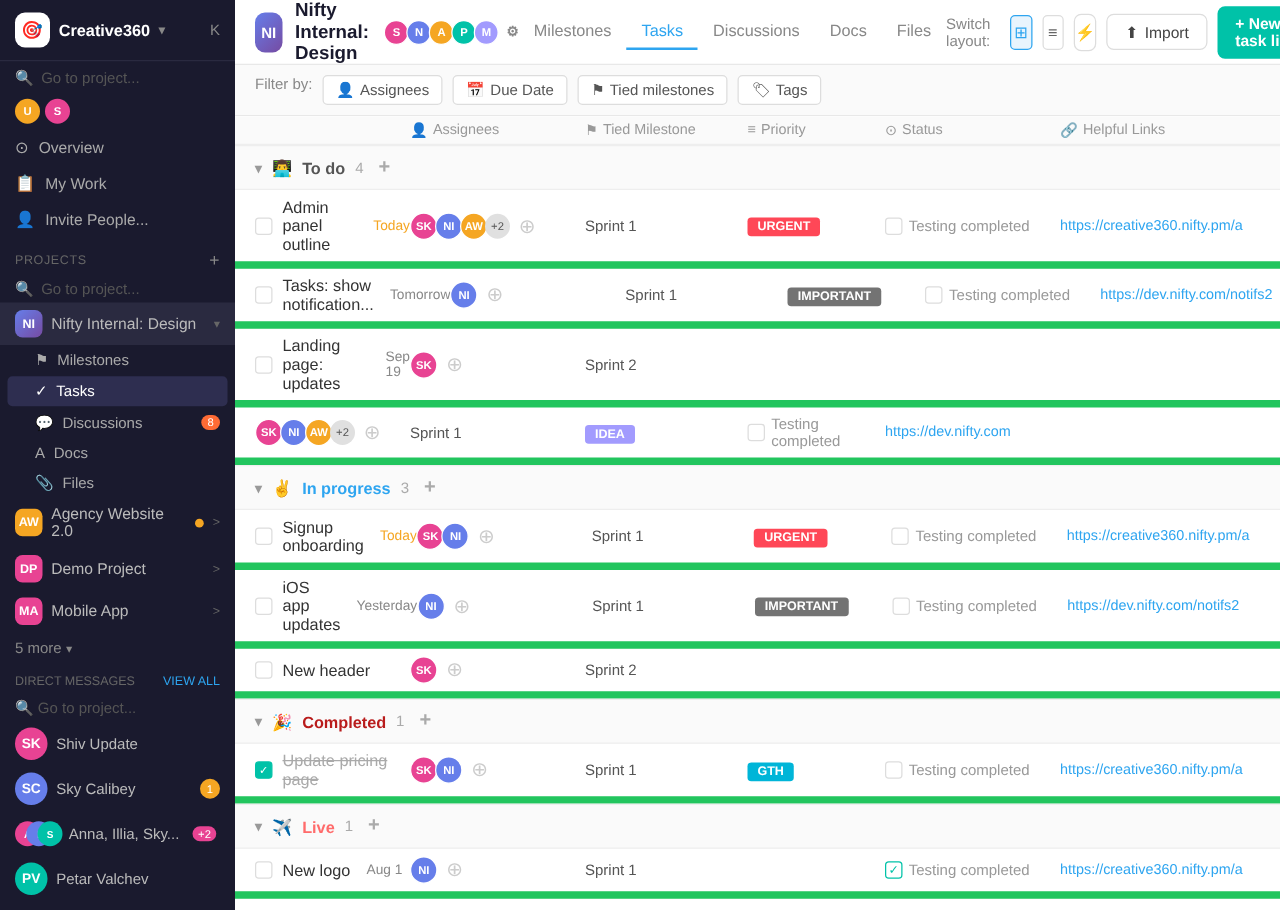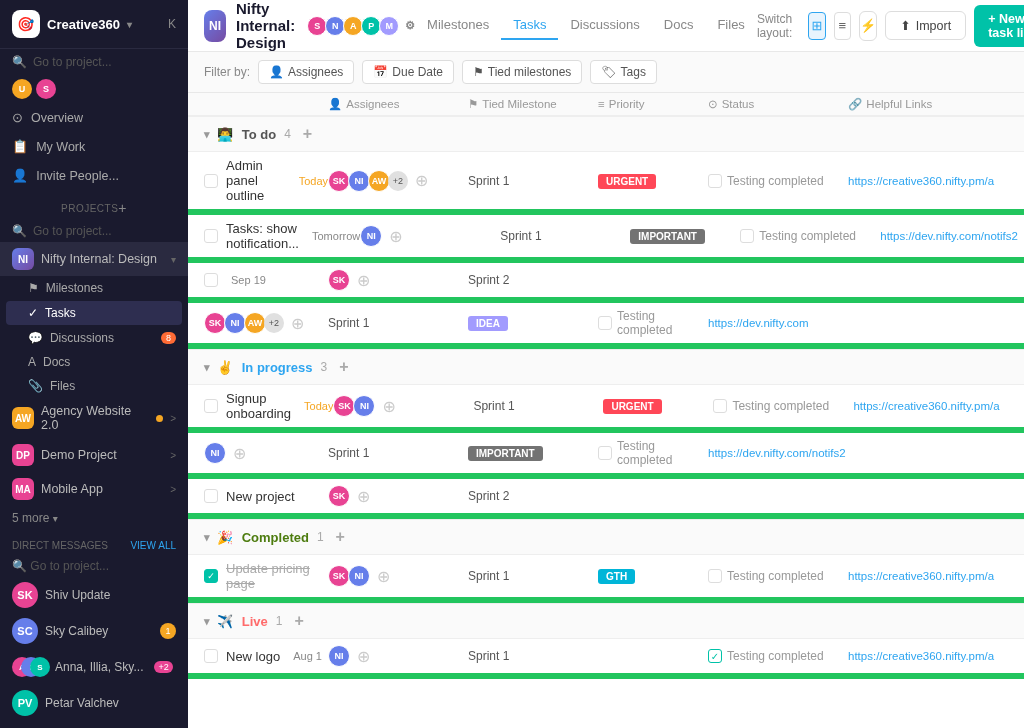--- a/index.html
+++ b/index.html
@@ -52,21 +52,21 @@
     }
     .nav-icon { font-size: 13px; }
     .section-label {
       padding: 10px 12px 4px;
       font-size: 10px;
       text-transform: uppercase;
       color: #666;
       letter-spacing: 0.5px;
       display: flex;
       align-items: center;
-      justify-content: center;
+      justify-content: space-between;
     }
     .add-btn { cursor: pointer; color: #888; font-size: 14px; }
     .project-item {
       display: flex; align-items: center; gap: 7px;
       padding: 6px 12px;
       cursor: pointer;
       color: #bbb;
       font-size: 12.5px;
     }
     .project-dot { width: 22px; height: 22px; border-radius: 6px; display: flex; align-items: center; justify-content: center; font-size: 10px; font-weight: 700; color: #fff; flex-shrink: 0; }
@@ -112,21 +112,21 @@
     .topbar-nav-item.active { color: #2ea5f0; border-bottom-color: #2ea5f0; }
     .topbar-right { display: flex; align-items: center; gap: 8px; }
     .switch-layout { display: flex; align-items: center; gap: 4px; color: #888; font-size: 12px; }
     .layout-btn { width: 28px; height: 28px; border: 1px solid #ddd; border-radius: 4px; display: flex; align-items: center; justify-content: center; cursor: pointer; color: #666; }
     .layout-btn.active { background: #e8f4fd; border-color: #2ea5f0; color: #2ea5f0; }
     .icon-btn { width: 30px; height: 30px; border: 1px solid #ddd; border-radius: 6px; display: flex; align-items: center; justify-content: center; cursor: pointer; color: #666; }
     .import-btn { padding: 6px 14px; border: 1px solid #ddd; border-radius: 6px; color: #444; cursor: pointer; display: flex; align-items: center; gap: 5px; font-size: 12.5px; }
     .new-task-btn { padding: 7px 14px; background: #00c2a8; color: #fff; border-radius: 6px; cursor: pointer; font-size: 12.5px; font-weight: 600; display: flex; align-items: center; gap: 5px; }
 
     
-    #filter-bar { display: flex; align-items: center; gap: 8px; padding: 8px 16px; border-bottom: 1px solid #e8e8e8; background: #fafafa; }
+    #filter-bar { display: flex; gap: 8px; padding: 8px 16px; border-bottom: 1px solid #e8e8e8; background: #fafafa; }
     .filter-label { color: #888; font-size: 12px; }
     .filter-btn { display: flex; align-items: center; gap: 4px; padding: 4px 10px; border: 1px solid #ddd; border-radius: 4px; color: #555; font-size: 12px; cursor: pointer; background: #fff; }
 
     
     #task-area { flex: 1; overflow-y: auto; overflow-x: hidden; background: #fff; }
 
     .col-headers {
       display: grid;
       grid-template-columns: 1fr 140px 130px 110px 140px 160px;
       padding: 4px 16px;
@@ -459,20 +459,21 @@
       <div><span class="priority-badge important">IMPORTANT</span></div>
       <div class="status-cell">
             <div class="status-check"></div>
             <span>Testing completed</span>
           </div>
       <div class="link-cell"><a href="#" style="color:#2ea5f0;text-decoration:none;font-size:11.5px">https://dev.nifty.com/notifs2</a></div>
     </div>
         <div class="task-row">
       <div class="task-name-cell">
         <div class="task-checkbox"></div>
+        <span class="task-name">Landing page: updates</span>
         <span class="task-date date-aug">Sep 19</span>
       </div>
       <div class="assignees-cell">
             <div class="a-avatar" style="background:#e84393">SK</div>
             <span class="add-assignee">⊕</span>
           </div>
       <div class="milestone-cell">Sprint 2</div>
       <div></div>
       <div class="status-cell"></div>
       <div class="link-cell"></div>
@@ -513,51 +514,56 @@
           </div>
       <div class="milestone-cell">Sprint 1</div>
       <div><span class="priority-badge urgent">URGENT</span></div>
       <div class="status-cell">
             <div class="status-check"></div>
             <span>Testing completed</span>
           </div>
       <div class="link-cell"><a href="#" style="color:#2ea5f0;text-decoration:none;font-size:11.5px">https://creative360.nifty.pm/a</a></div>
     </div>
         <div class="task-row">
+      <div class="task-name-cell">
+        <div class="task-checkbox"></div>
+        <span class="task-name">iOS app updates</span>
+        <span class="task-date date-tomorrow">Yesterday</span>
+      </div>
       <div class="assignees-cell">
             <div class="a-avatar" style="background:#667eea">NI</div>
             <span class="add-assignee">⊕</span>
           </div>
       <div class="milestone-cell">Sprint 1</div>
       <div><span class="priority-badge important">IMPORTANT</span></div>
       <div class="status-cell">
             <div class="status-check"></div>
             <span>Testing completed</span>
           </div>
       <div class="link-cell"><a href="#" style="color:#2ea5f0;text-decoration:none;font-size:11.5px">https://dev.nifty.com/notifs2</a></div>
     </div>
         <div class="task-row">
       <div class="task-name-cell">
         <div class="task-checkbox"></div>
-        <span class="task-name">New project</span>
+        <span class="task-name">New header</span>
 
       </div>
       <div class="assignees-cell">
             <div class="a-avatar" style="background:#e84393">SK</div>
             <span class="add-assignee">⊕</span>
           </div>
       <div class="milestone-cell">Sprint 2</div>
       <div></div>
       <div class="status-cell"></div>
       <div class="link-cell"></div>
     </div>
         <div class="section-header">
     <span style="color:#999;font-size:11px">▾</span>
     <span>🎉</span>
-    <span style="color:#4d7c0f">Completed</span>
+    <span style="color:#b91c1c">Completed</span>
     <span style="color:#aaa;font-size:12px;font-weight:400">1</span>
     <span style="color:#aaa;font-size:16px;margin-left:4px;cursor:pointer">+</span>
   </div>
         <div class="task-row">
       <div class="task-name-cell">
         <div class="task-checkbox checked">
               <span style="color:#fff;font-size:9px">✓</span>
             </div>
         <span class="task-name strikethrough">Update pricing page</span>
 

